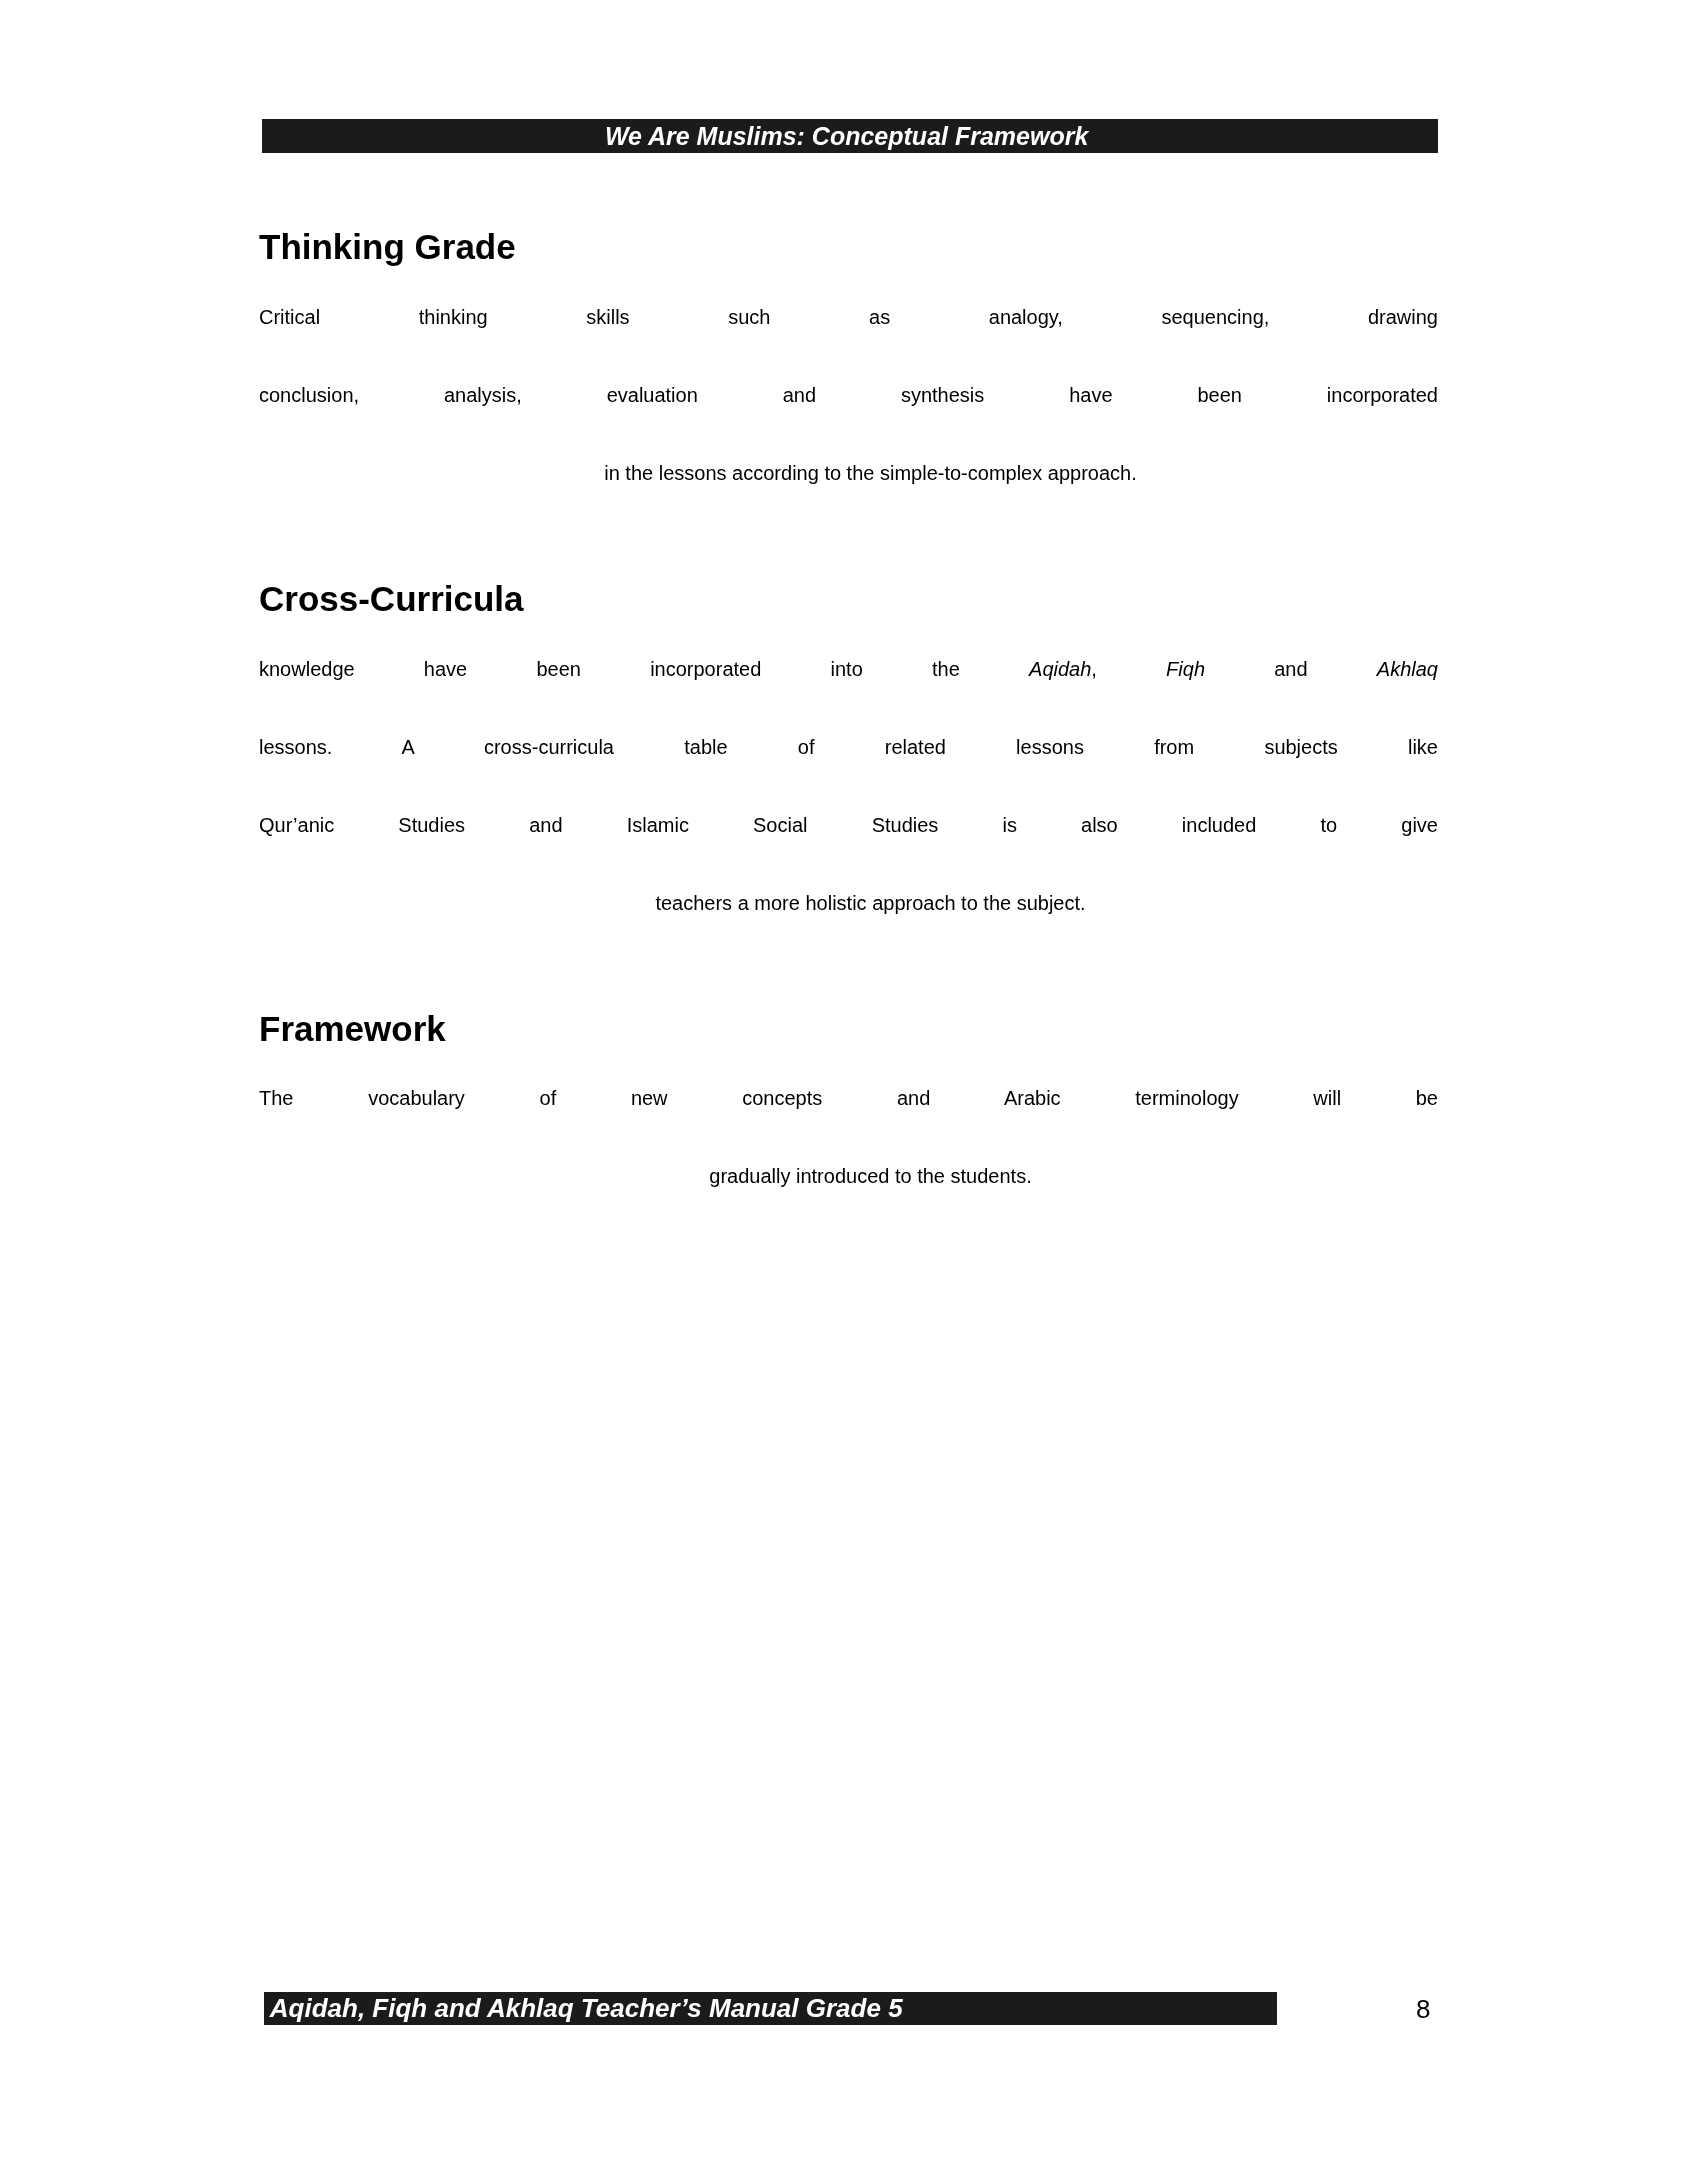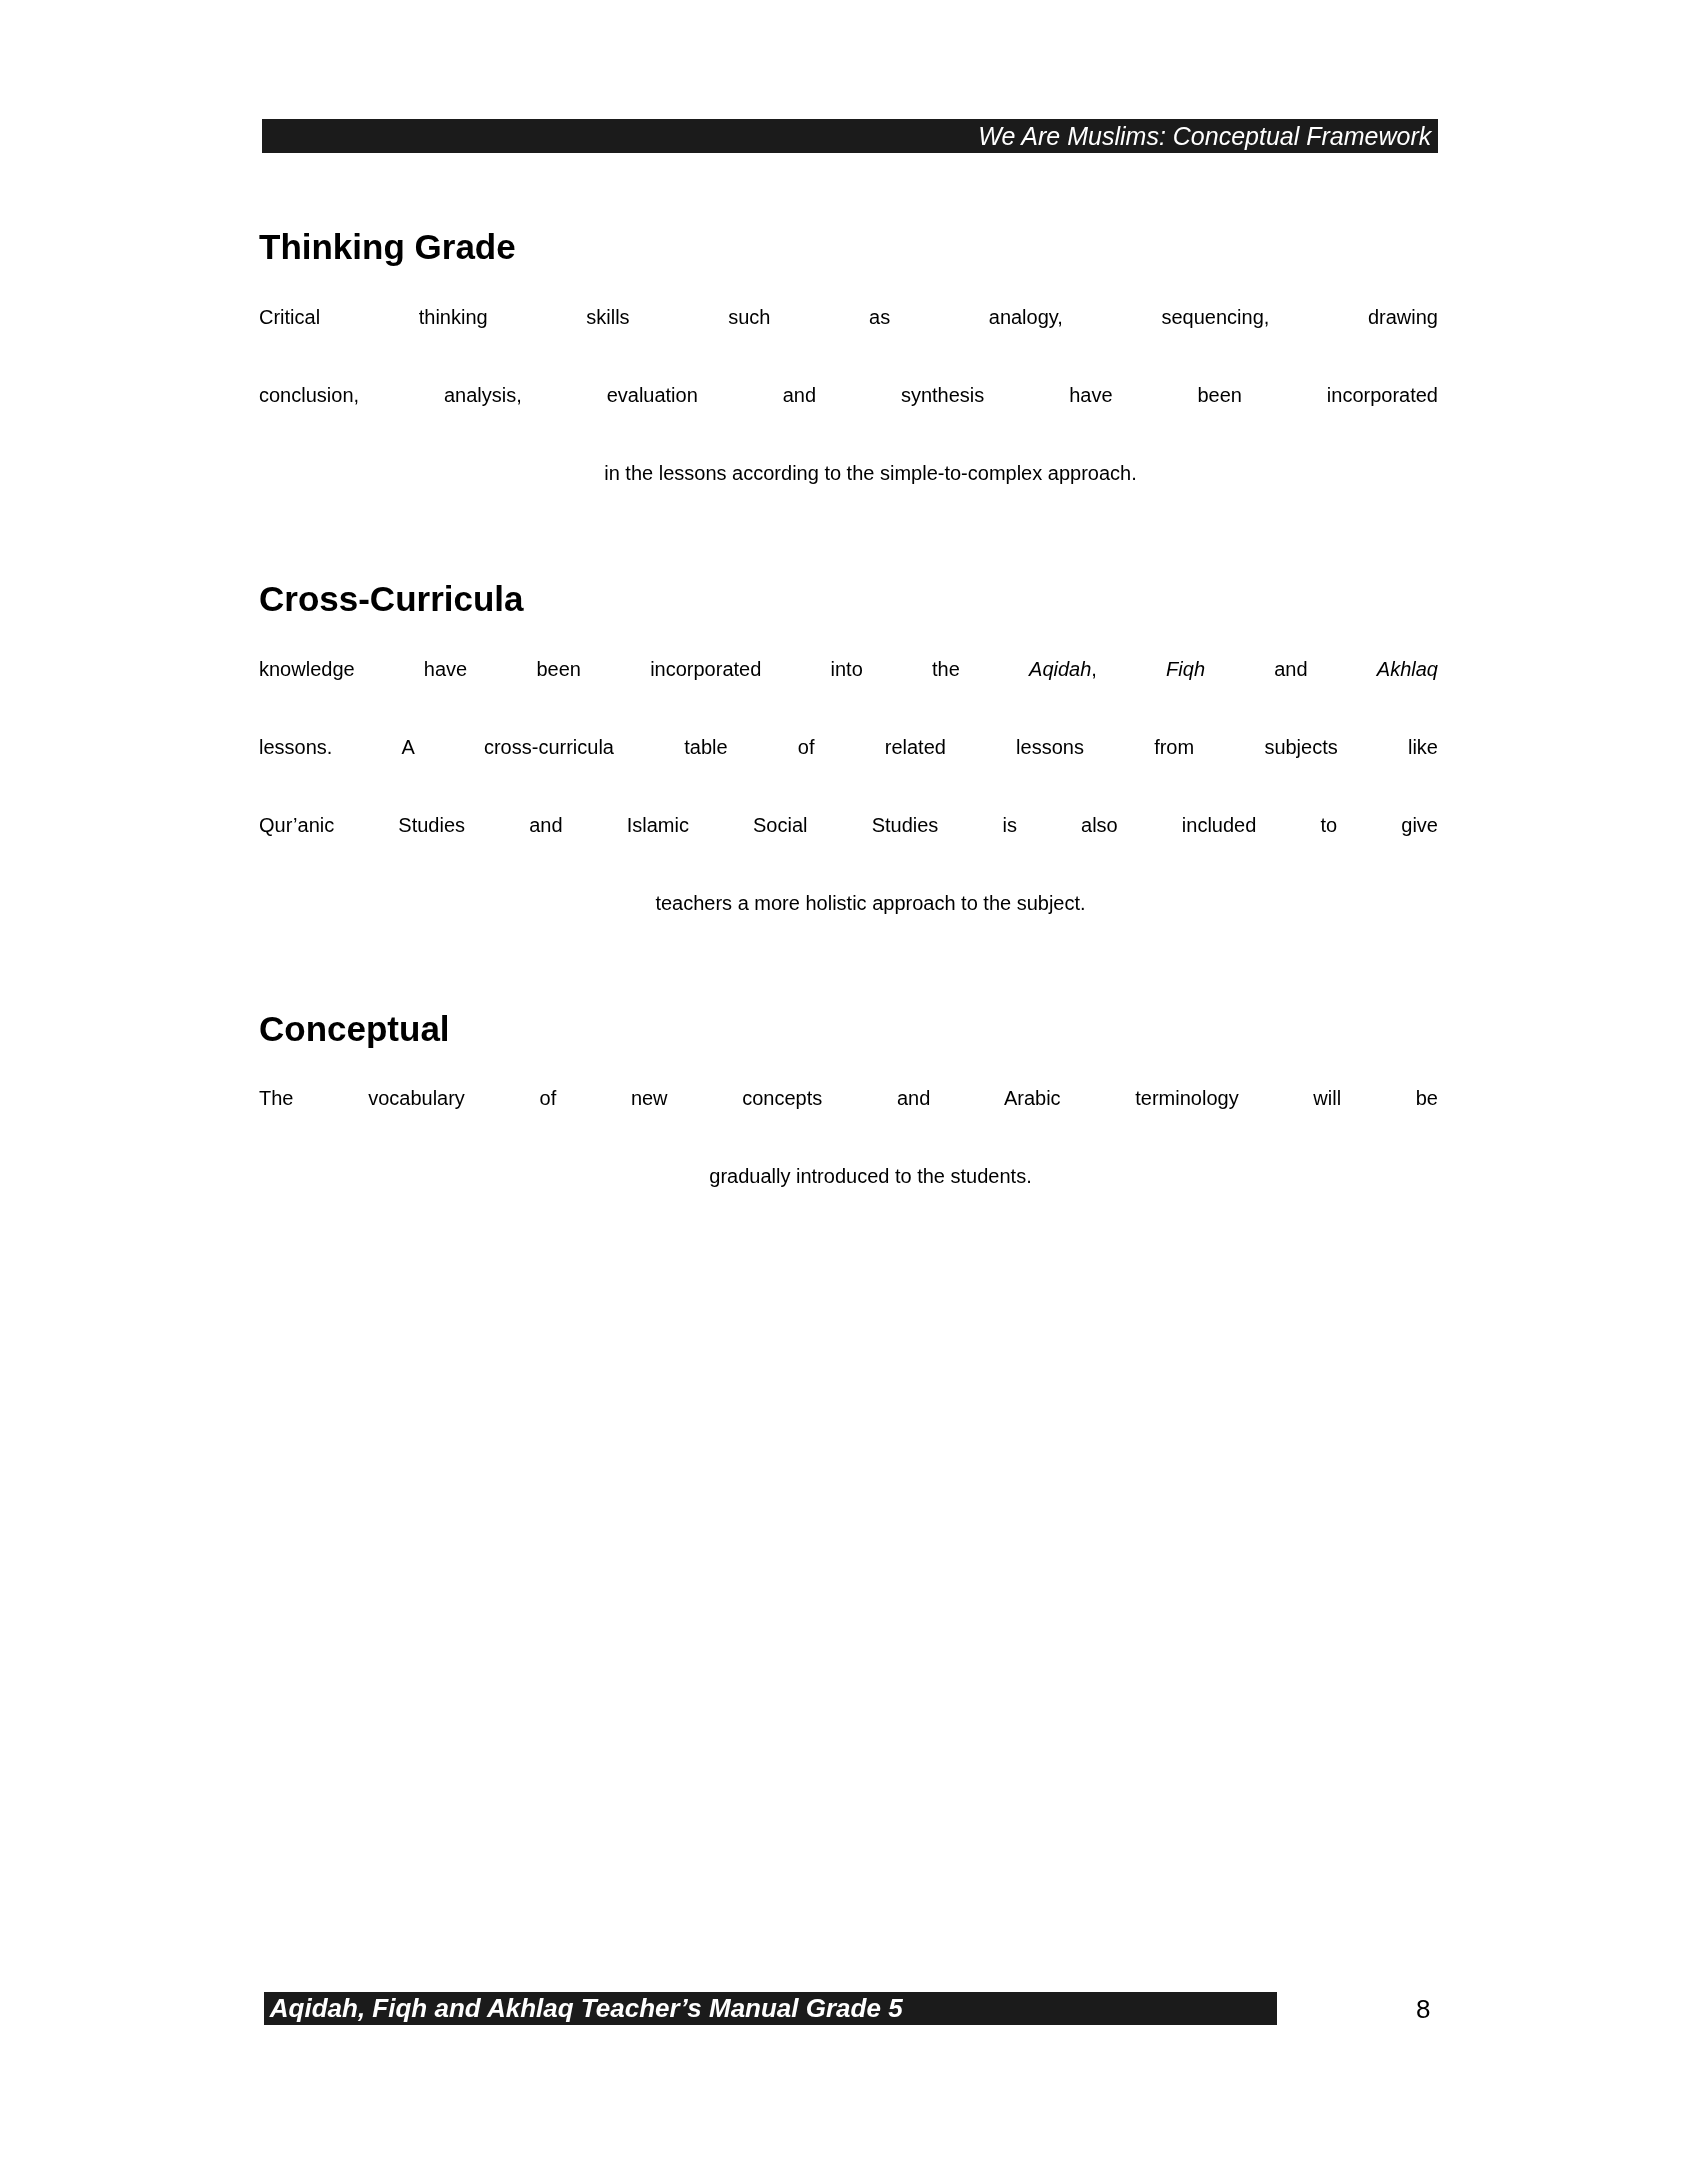--- a/index.html
+++ b/index.html
@@ -17,24 +17,24 @@
     font-family:"Liberation Sans", sans-serif;
     overflow:hidden;
   }
   .header-bar{
     position:absolute;
     left:262px; top:119px;
     width:1176px; height:34px;
     background:var(--bar-bg);
     color:var(--bar-text);
     font-style:italic;
-    font-weight:normal;
+    font-weight:bold;
     font-size:25px;
     line-height:34px;
-    text-align:right;
+    text-align:center;
     padding-right:6.8px;
     box-sizing:border-box;
   }
   .content{
     position:absolute;
     left:259px; top:223px;
     width:1179px;
     color:var(--body-text);
   }
   .section-heading{
@@ -103,21 +103,21 @@
       <div class="section">
         <div class="section-heading">Cross-Curricula</div>
         <div class="para">
           <div class="text-line"><span class="run">knowledge have been incorporated into the </span><span class="run-italic">Aqidah</span><span class="run">, </span><span class="run-italic">Fiqh</span><span class="run"> and </span><span class="run-italic">Akhlaq</span></div>
           <div class="text-line"><span class="run">lessons. A cross-curricula table of related lessons from subjects like</span></div>
           <div class="text-line"><span class="run">Qur’anic Studies and Islamic Social Studies is also included to give</span></div>
           <div class="text-line last"><span class="run">teachers a more holistic approach to the subject.</span></div>
         </div>
       </div>
       <div class="section">
-        <div class="section-heading">Conceptual</div>
+        <div class="section-heading">Framework</div>
         <div class="para">
           <div class="text-line"><span class="run">The vocabulary of new concepts and Arabic terminology will be</span></div>
           <div class="text-line last"><span class="run">gradually introduced to the students.</span></div>
         </div>
       </div>
     </div>
 
   <div class="footer-bar">
     <span>Aqidah, Fiqh and Akhlaq Teacher’s Manual Grade 5</span>
   </div>

